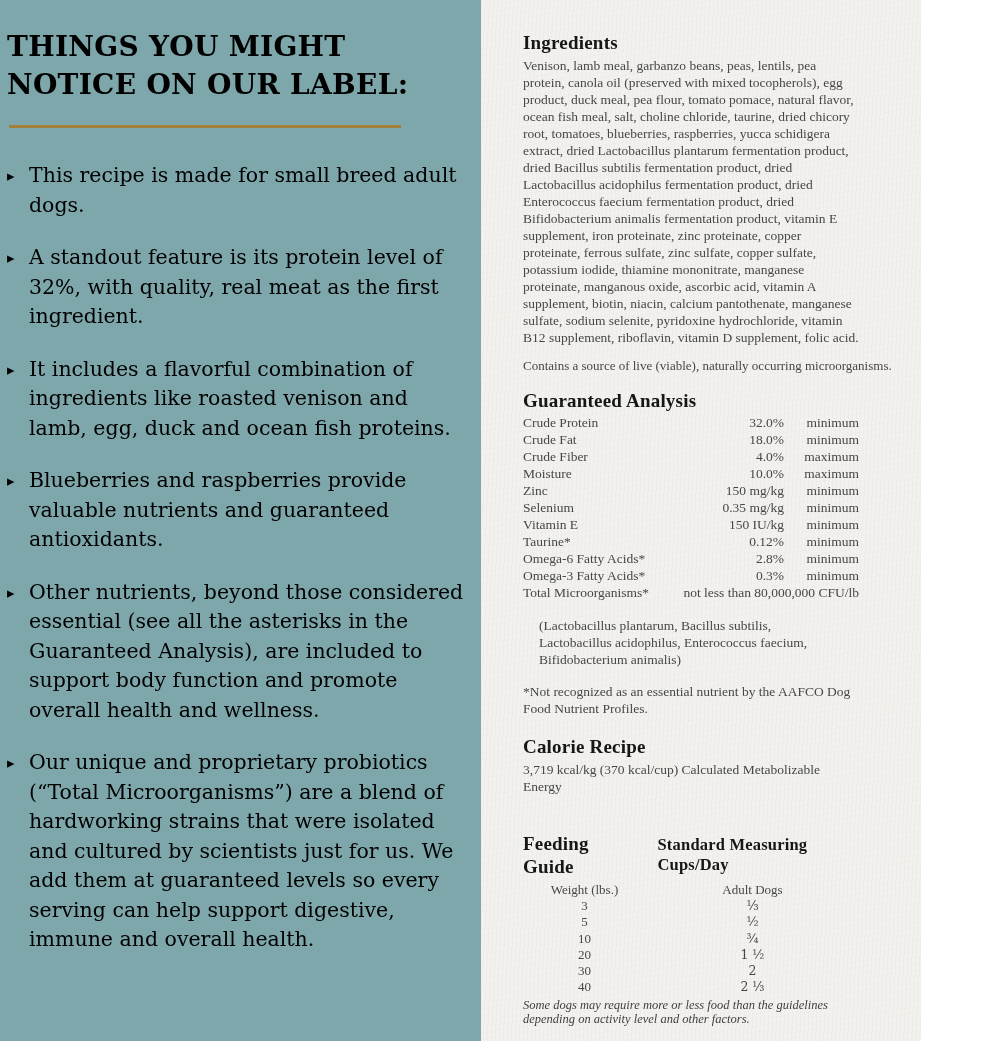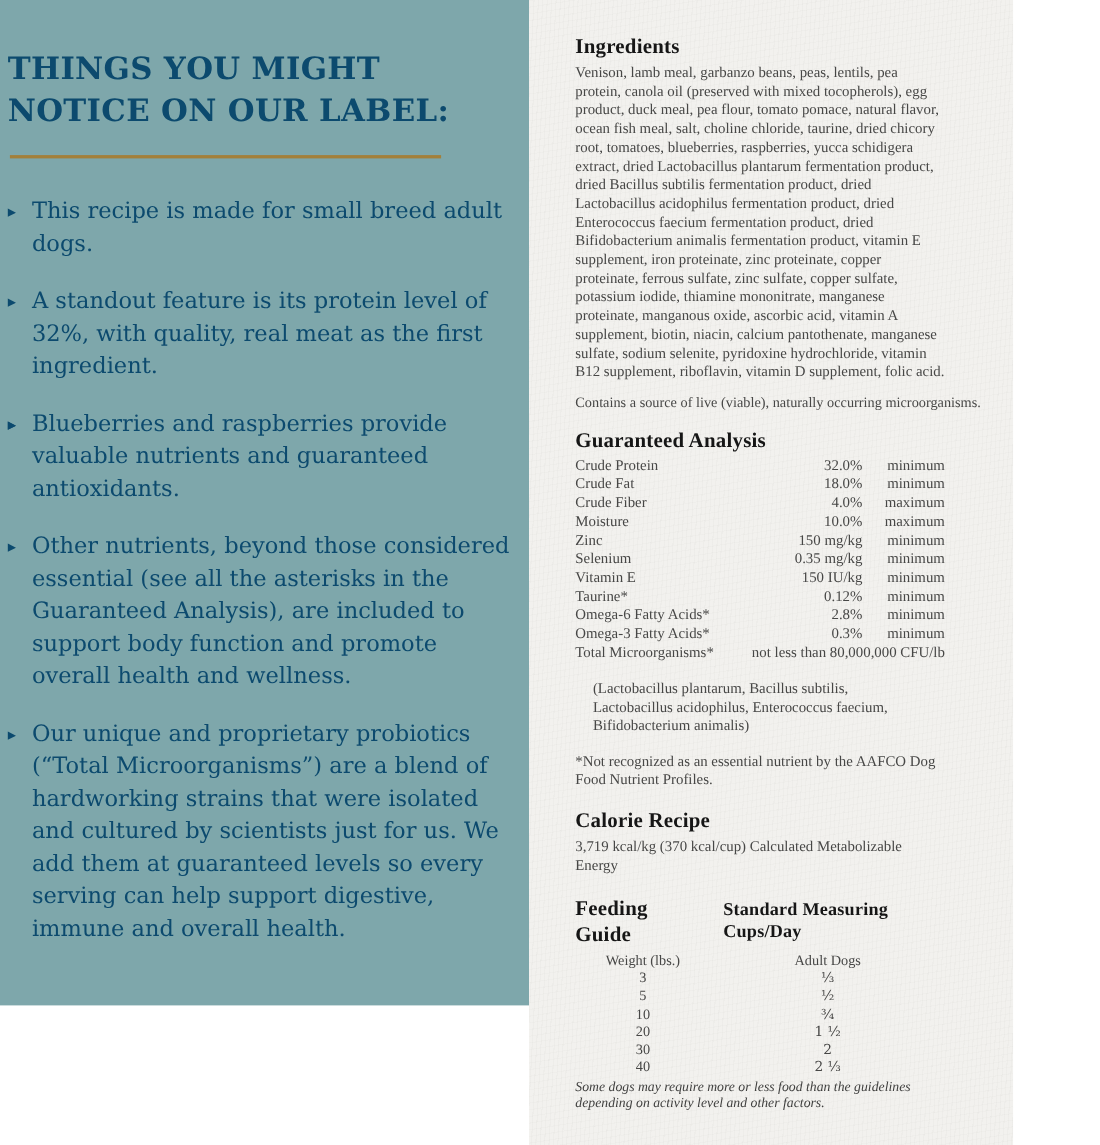--- a/index.html
+++ b/index.html
@@ -2,23 +2,23 @@
 <html><head>
 <meta charset="utf-8">
 <style>
   html,body{margin:0;padding:0;}
   body{
     width:1000px;height:1041px;position:relative;overflow:hidden;
     font-family:"Liberation Serif","DejaVu Serif",serif;
   }
   
   .left-panel{
-    position:absolute;left:0;top:0;width:481px;height:914px;
-    background:#7ea7ab;color:#0c4a6e;
-    box-sizing:border-box;padding:44px 10px 0 7px;
+    position:absolute;left:0;top:0;width:481px;height:1041px;
+    background:#7ea7ab;color:#000000;
+    box-sizing:border-box;padding:28px 10px 0 7px;
   }
   .left-heading{
     font-family:"DejaVu Serif",serif;
     font-size:28px;font-weight:bold;line-height:38px;
     letter-spacing:.3px;margin:0;
   }
   .gold-rule{height:3px;width:392px;background:#a3803a;margin:21px 0 0 2px;border:0;}
   .bullets{margin-top:33px;}
   .bullet-item{
     position:relative;padding-left:22px;margin:0 0 23px 0;
@@ -46,21 +46,21 @@
   .ga-section{margin-top:15px;}
   .ga-rows{margin-top:2px;}
   .ga-row{display:flex;font-size:13.5px;line-height:17px;}
   .ga-label{flex:1 1 auto;}
   .ga-value{min-width:110px;text-align:right;}
   .ga-qualifier{width:62px;margin-left:13px;text-align:right;}
   .ga-total-row{display:flex;justify-content:space-between;font-size:13.5px;line-height:17px;}
   .ga-organisms{font-size:13.5px;line-height:17px;margin:16px;}
   .ga-footnote{font-size:13.5px;line-height:16.5px;margin:16px 0 0 0;}
   .cal-section{margin-top:18px;}
-  .fg-section{margin-top:20px;}
+  .fg-section{margin-top:37px;}
   .fg-header{display:flex;align-items:baseline;}
   .fg-subtitle{font-size:16.5px;font-weight:bold;color:#161616;margin-left:26px;letter-spacing:.2px;}
   .fg-colheads,.fg-row{display:flex;font-size:13px;line-height:16.2px;}
   .fg-colheads{margin-top:4px;}
   .fg-col1{width:150px;text-align:center;}
   .fg-col2{width:260px;text-align:center;font-family:"DejaVu Serif",serif;font-size:12.5px;}
   .fg-colheads .fg-col2{font-family:"Liberation Serif","DejaVu Serif",serif;font-size:13px;}
   .fg-note{font-style:italic;font-size:12.5px;line-height:13.5px;margin:4px 0 0 0;color:#3f3f3e;}
   .aafco-section{margin-top:17px;}
   .aafco-body{font-size:13.5px;line-height:16.5px;margin:2px 0 0 0;}
@@ -75,20 +75,21 @@
     <p class="bullet-item">
       <span class="bullet-marker">▸</span>
       <span>This recipe is made for small breed adult dogs.</span>
     </p>
     <p class="bullet-item">
       <span class="bullet-marker">▸</span>
       <span>A standout feature is its protein level of 32%, with quality, real meat as the first ingredient.</span>
     </p>
     <p class="bullet-item">
       <span class="bullet-marker">▸</span>
+      <span>It includes a flavorful combination of ingredients like roasted venison and lamb, egg, duck and ocean fish proteins.</span>
     </p>
     <p class="bullet-item">
       <span class="bullet-marker">▸</span>
       <span>Blueberries and raspberries provide valuable nutrients and guaranteed antioxidants.</span>
     </p>
     <p class="bullet-item">
       <span class="bullet-marker">▸</span>
       <span>Other nutrients, beyond those considered essential (see all the asterisks in the Guaranteed Analysis), are included to support body function and promote overall health and wellness.</span>
     </p>
     <p class="bullet-item">

